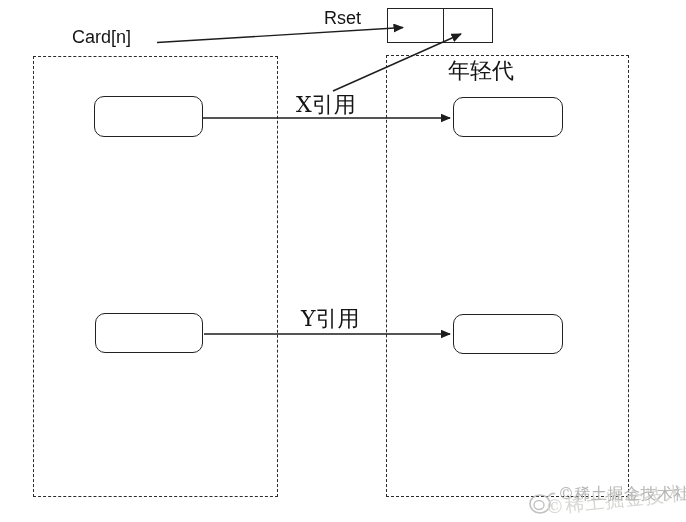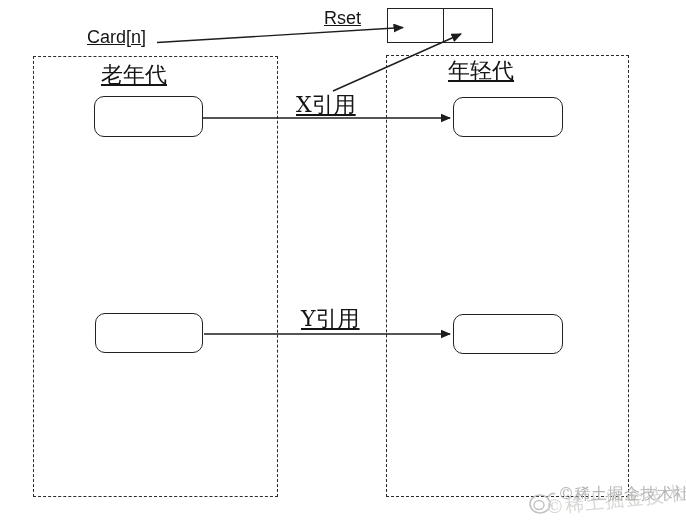--- a/index.html
+++ b/index.html
@@ -21,25 +21,25 @@
   .obj-young-bottom{left:453px;top:314px;width:110px;height:40px;}
   .rset-box{
     position:absolute;left:387px;top:8px;width:106px;height:35px;
     border:1.6px solid #222222;background:#ffffff;box-sizing:border-box;
   }
   .rset-divider{
     position:absolute;left:55px;top:0;width:0;height:100%;
     border-left:1.4px solid #222222;
   }
   .lbl{
-    position:absolute;color:#141414;white-space:nowrap;line-height:1.1;text-decoration:underline;
+    position:absolute;color:#141414;white-space:nowrap;line-height:1.1;
   }
   .lbl-latin{font-family:"Liberation Sans",sans-serif;font-size:18px;}
   .lbl-cjk{font-family:"DejaVu Serif","Liberation Serif",serif;font-size:22px;}
-  .card-label{left:87px;top:28px;}
+  .card-label{left:72px;top:28px;}
   .rset-label{left:324px;top:9px;}
   .old-gen-label{left:101px;top:63px;}
   .young-gen-label{left:448px;top:59px;}
   .x-ref-label{left:296px;top:93px;}
   .y-ref-label{left:301px;top:295px;margin-top:12px;}
   .arrow-layer{
     position:absolute;left:0;top:0;width:686px;height:522px;pointer-events:none;z-index:5;
   }
   .watermark{
     position:absolute;left:522px;top:478px;width:164px;height:44px;z-index:8;
@@ -67,21 +67,20 @@
     <div class="rset-divider"></div>
   </div>
 
   <div class="obj-rect obj-old-top"></div>
   <div class="obj-rect obj-old-bottom"></div>
   <div class="obj-rect obj-young-top"></div>
   <div class="obj-rect obj-young-bottom"></div>
 
   <div class="lbl lbl-latin card-label">Card[n]</div>
   <div class="lbl lbl-latin rset-label">Rset</div>
-  <div class="lbl lbl-cjk old-gen-label">老年代</div>
   <div class="lbl lbl-cjk young-gen-label">年轻代</div>
   <div class="lbl lbl-cjk x-ref-label">X引用</div>
   <div class="lbl lbl-cjk y-ref-label">Y引用</div>
 
   <svg class="arrow-layer" viewBox="0 0 686 522" xmlns="http://www.w3.org/2000/svg">
     <defs>
       <marker id="ah" markerWidth="11" markerHeight="9" refX="9.5" refY="4.5" orient="auto" markerUnits="userSpaceOnUse">
         <path d="M0,0 L10.5,4.5 L0,9 z" fill="#1d1d1d"></path>
       </marker>
     </defs>

